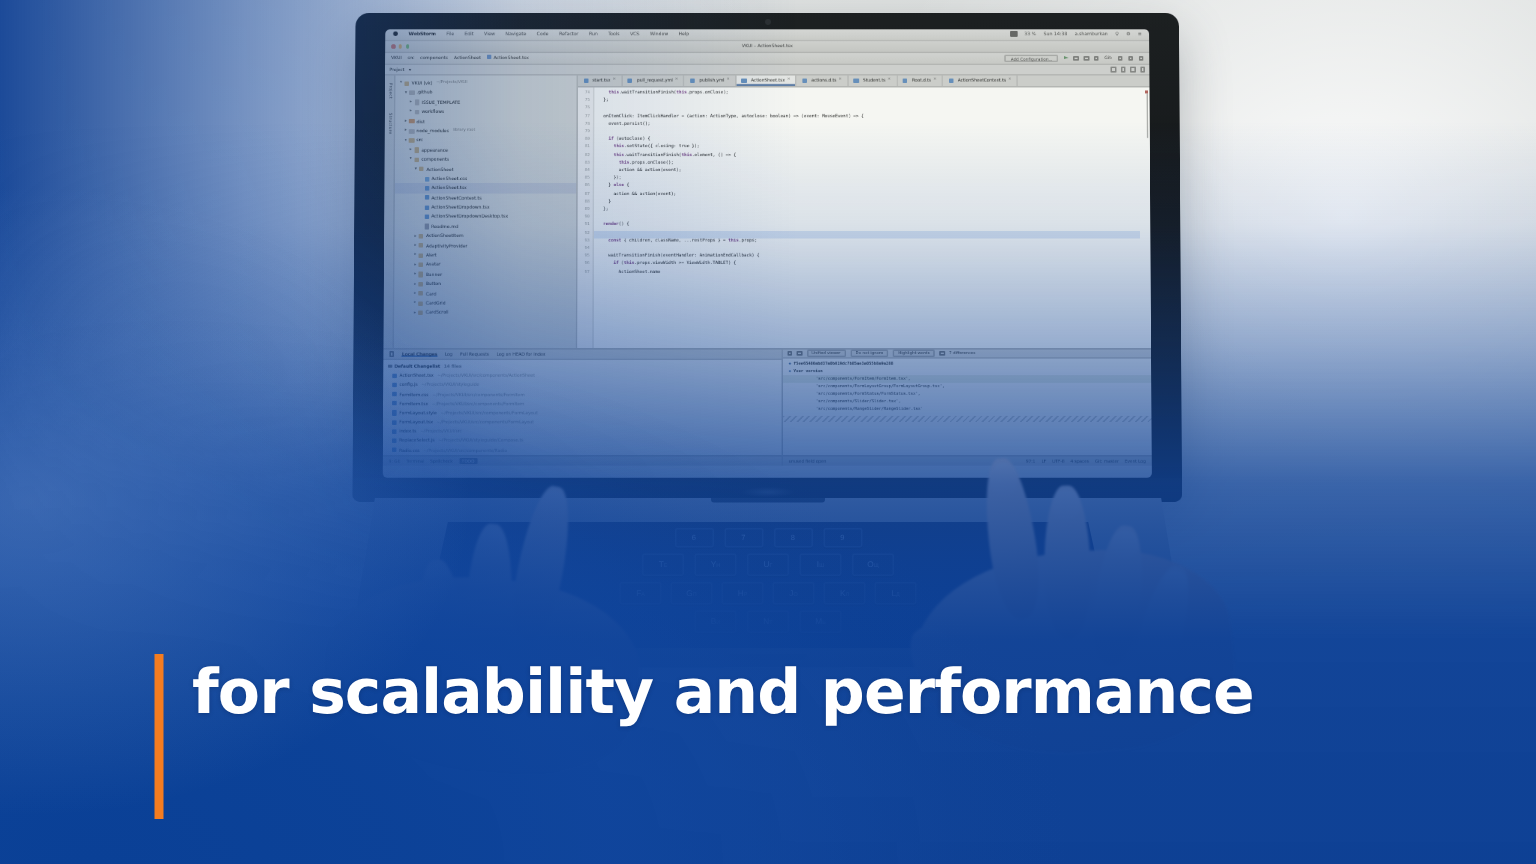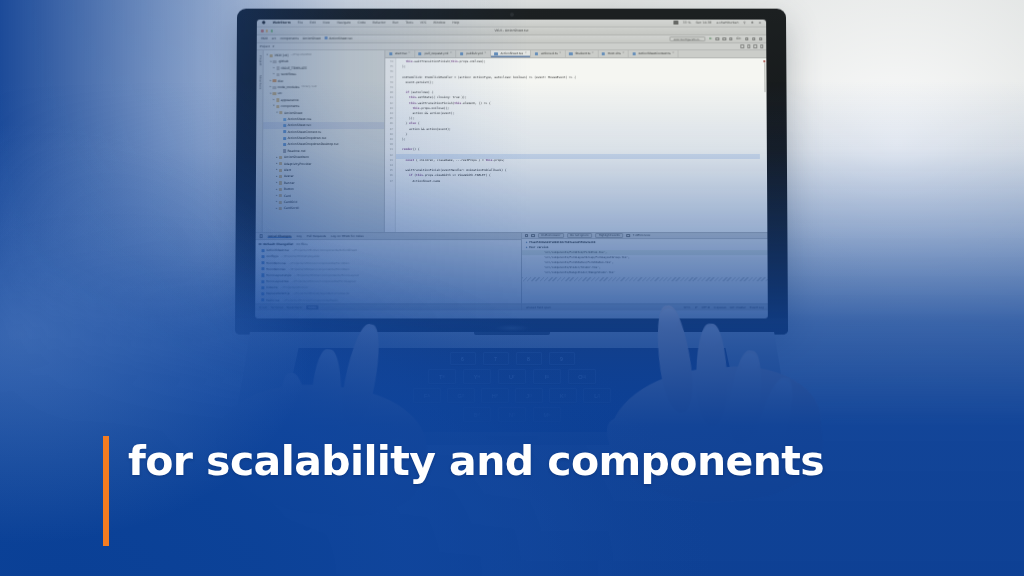--- a/index.html
+++ b/index.html
@@ -745,17 +745,17 @@
       <div class="finger" style="left:58px;  top:112px; width:34px; height:74px; transform:rotate(-34deg); border-radius:45%;"></div>
     </div>
   </div>
 
   <div class="brandwash"></div>
   <div class="brandwash-2"></div>
 
   <div class="headline">
     <div class="accent"></div>
     <div class="htext">
-      <span class="l2">for scalability and components</span>
+      <span class="l2">for scalability and performance</span>
     </div>
   </div>
 
 </div>
 
 </body></html>

